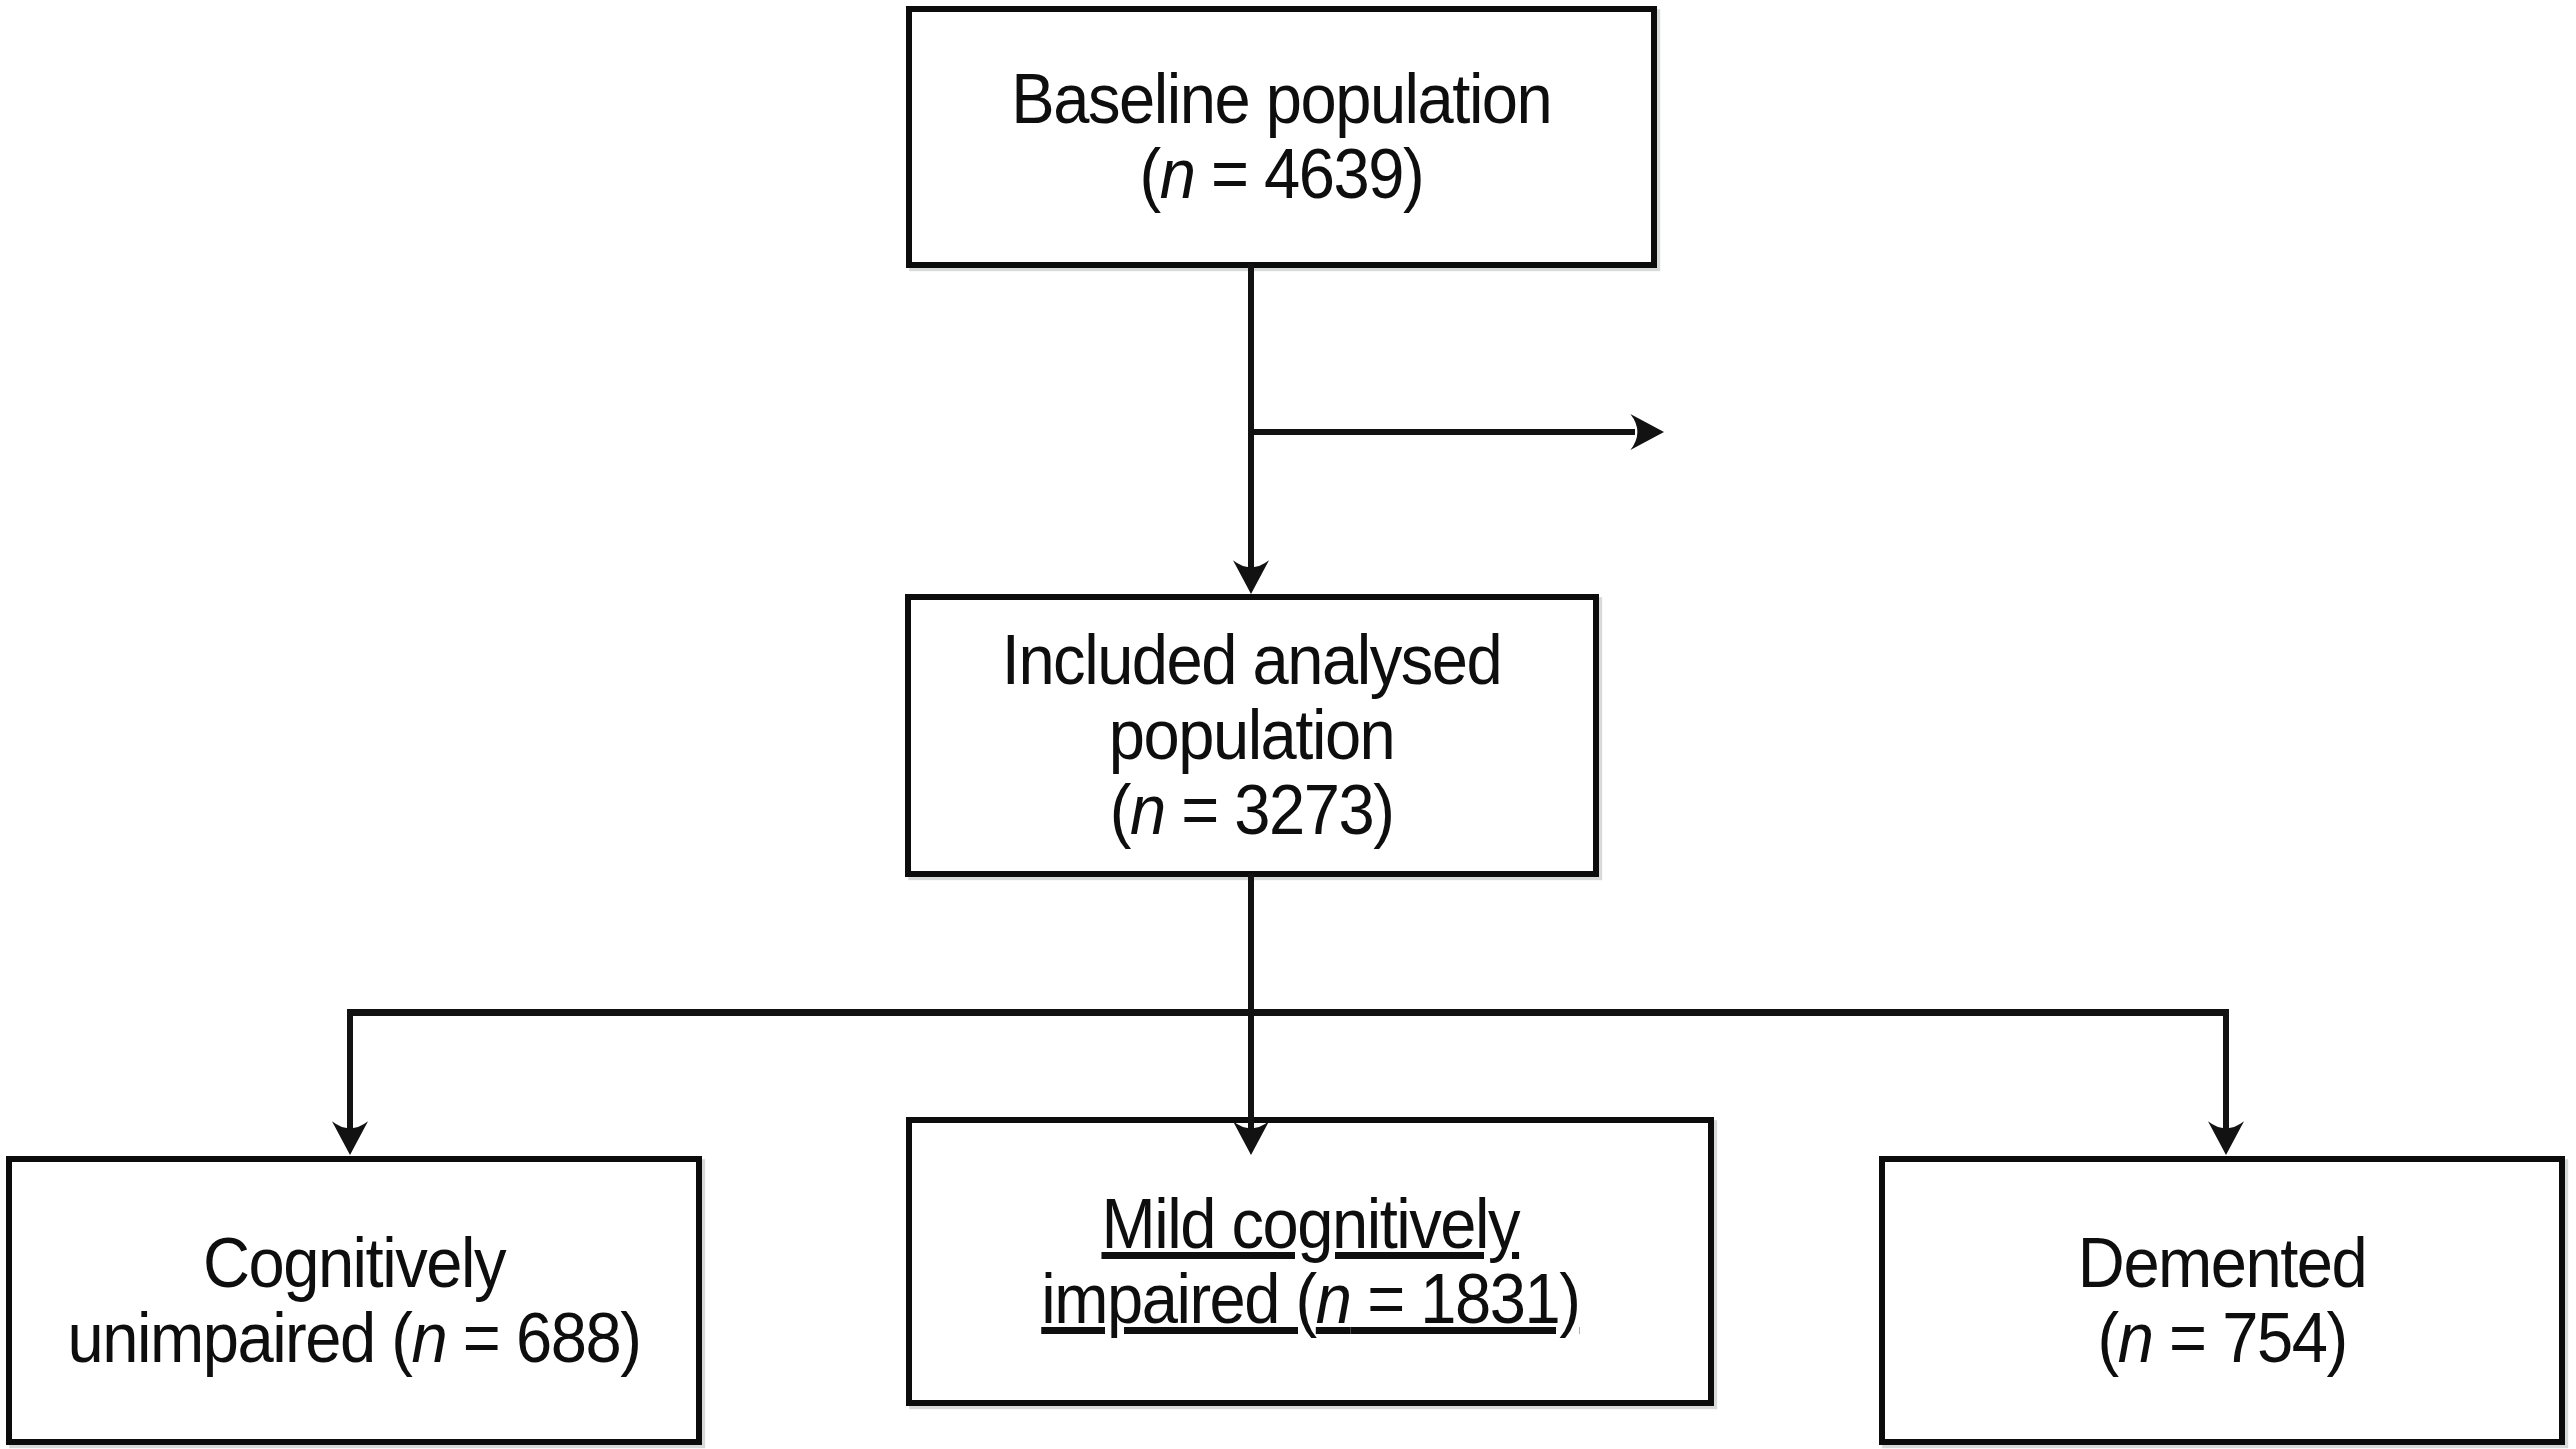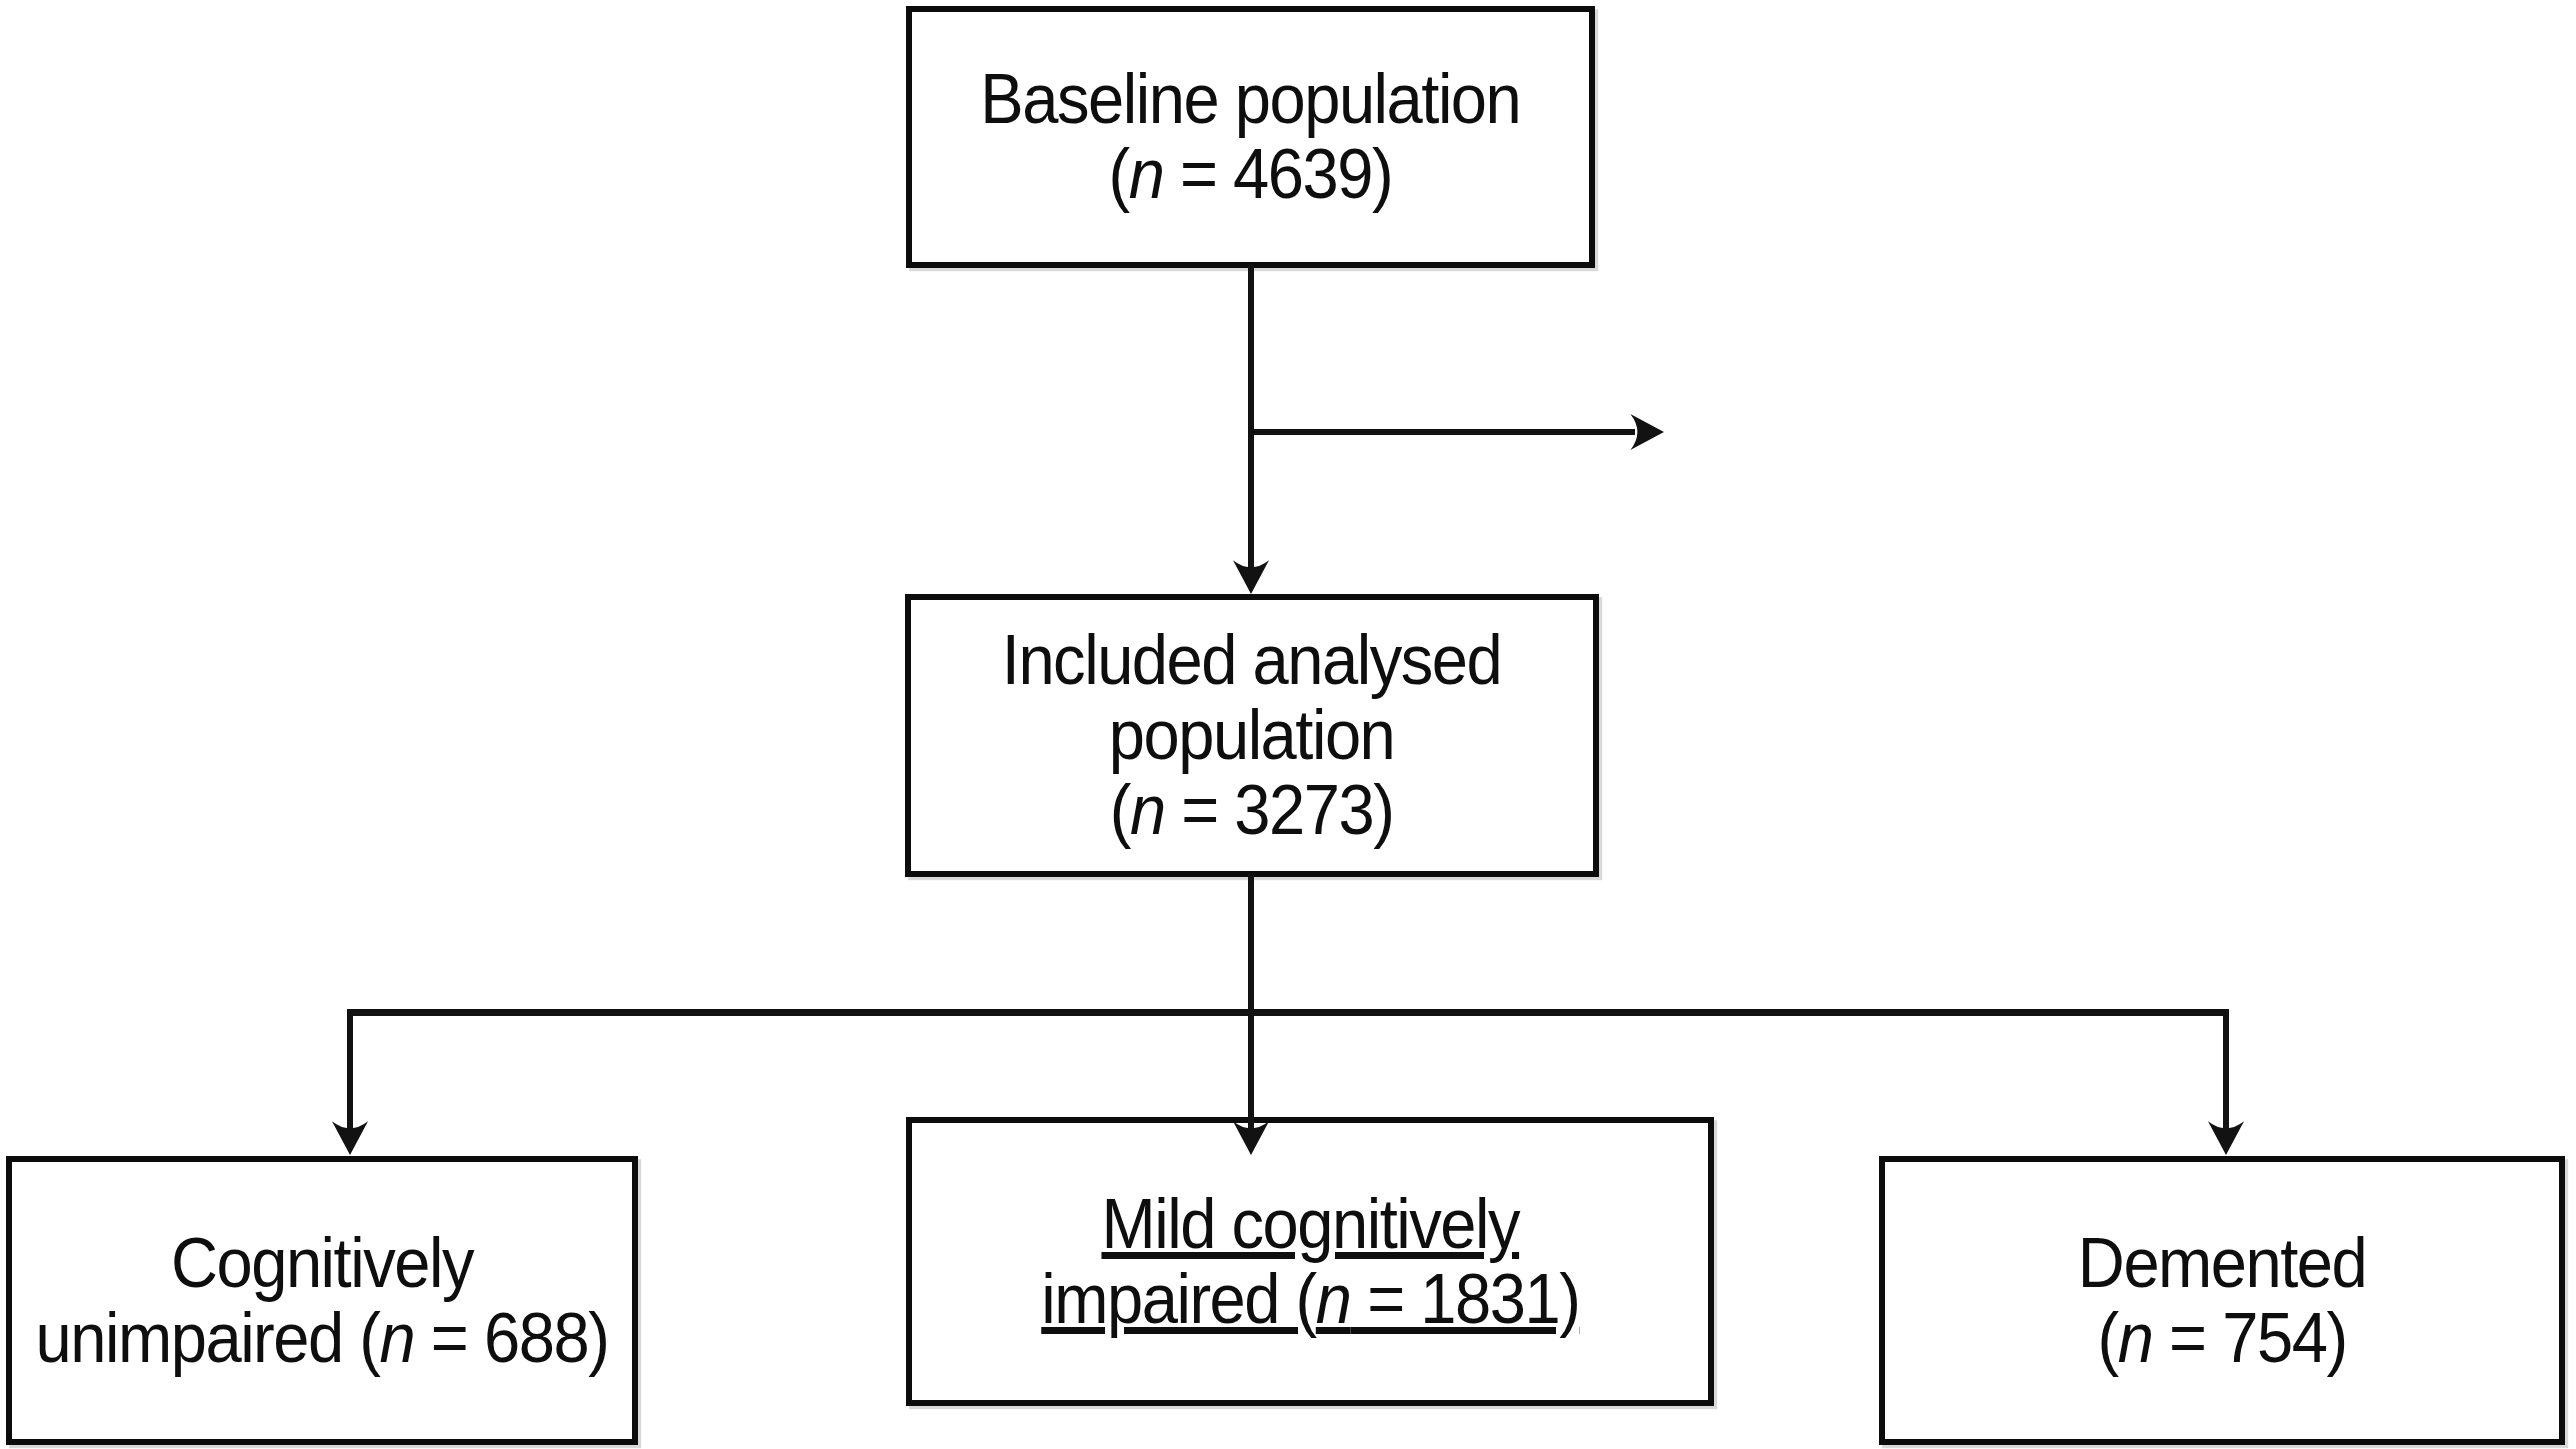--- a/index.html
+++ b/index.html
@@ -15,24 +15,24 @@
   .box-text{
     white-space:pre;text-align:center;
     font-size:70px;line-height:75px;letter-spacing:-1.6px;
     transform:scaleX(0.93);transform-origin:50% 50%;
     color:#0e0e0e;
   }
   .nv{font-style:italic;}
   .line{position:absolute;background:#121212;}
   .arrow{position:absolute;line-height:0;}
   
-  #box-a{left:906px;top:5.5px;width:689px;height:262px;}
+  #box-a{left:906px;top:5.5px;width:751px;height:262px;}
   #box-b{left:1664px;top:281px;width:904px;height:305px;}
   #box-c{left:905px;top:594px;width:694px;height:283px;}
-  #box-d{left:5.5px;top:1156px;width:632px;height:289px;}
+  #box-d{left:5.5px;top:1156px;width:696px;height:289px;}
   #box-e{left:906px;top:1117px;width:808px;height:289px;text-decoration:underline;}
   #box-f{left:1879px;top:1156px;width:686px;height:289px;align-items:center;}
   
   #v1{left:1248px;top:264px;width:6.3px;height:305px;}
   #branch{left:1251px;top:429px;width:384px;height:6.3px;}
   #v2{left:1248px;top:874px;width:6.3px;height:138px;}
   #dist{left:347px;top:1009px;width:1882px;height:7.1px;}
   #drop-l{left:347px;top:1013px;width:6.3px;height:124px;}
   #drop-m{left:1248px;top:1013px;width:6.3px;height:124px;}
   #drop-r{left:2223px;top:1013px;width:6.3px;height:124px;}

